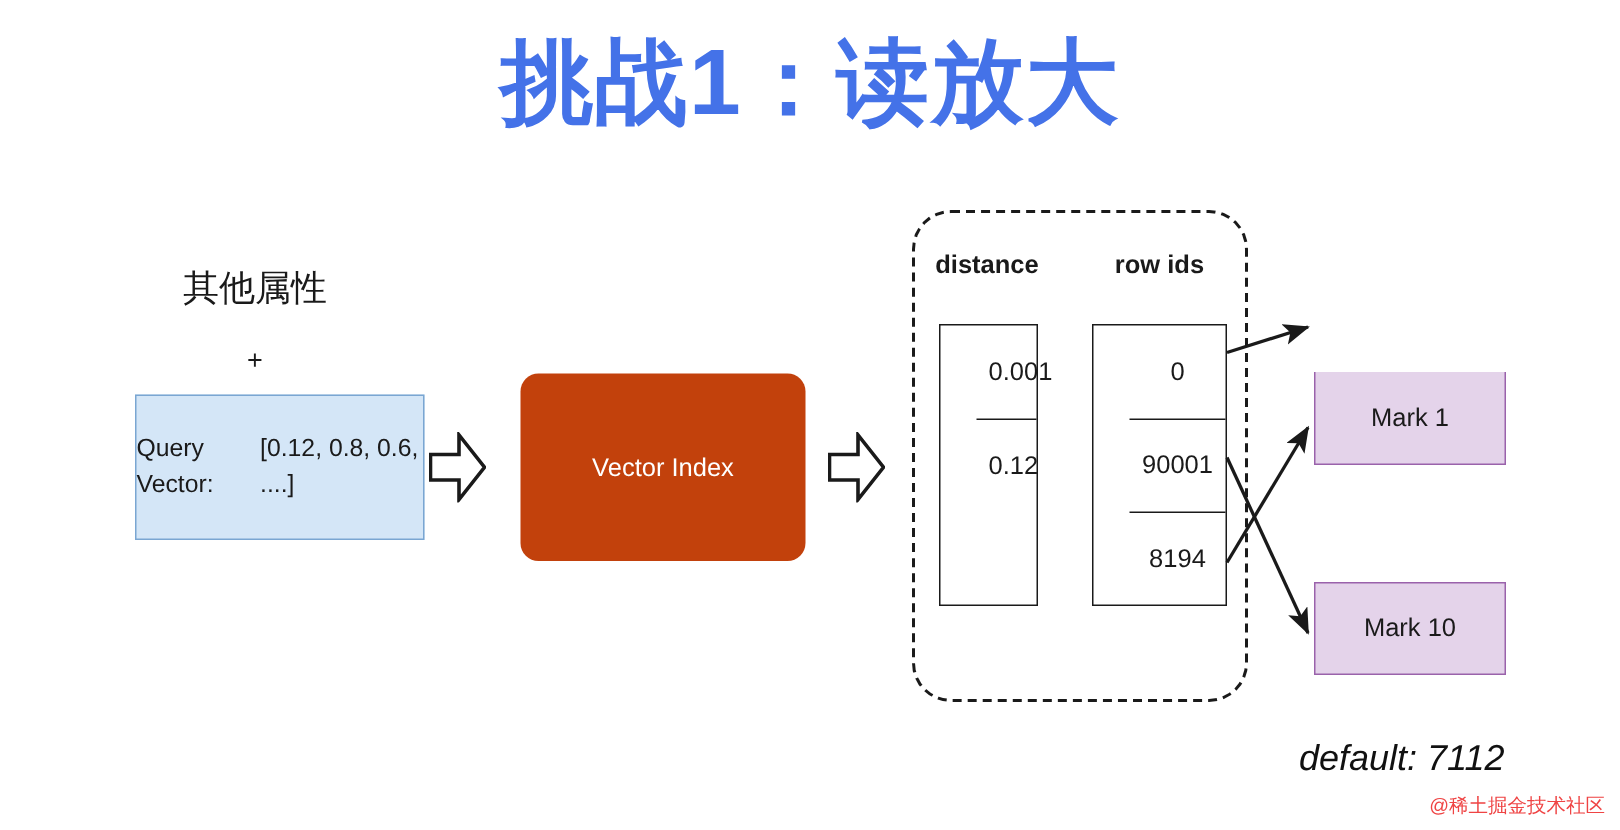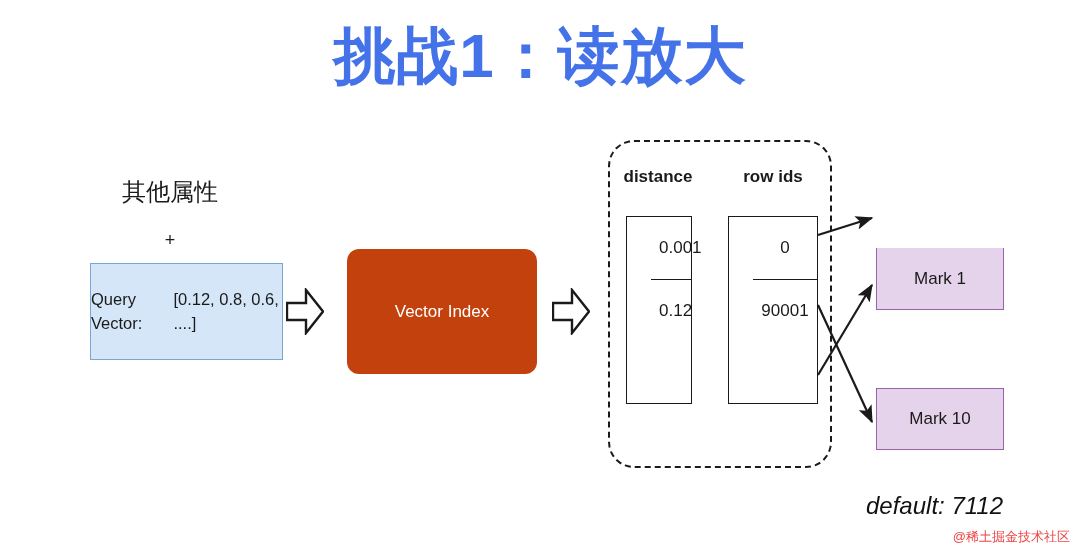--- a/index.html
+++ b/index.html
@@ -225,20 +225,21 @@
   <div id="header-rowids" class="col-header">row ids</div>
 
   <div id="table-distance" class="result-table">
     <div class="cell">0.001</div>
     <div class="cell">0.12</div>
   </div>
 
   <div id="table-rowids" class="result-table">
     <div class="cell">0</div>
     <div class="cell">90001</div>
+    <div class="cell">8194</div>
   </div>
 
   <svg id="connectors">
     <defs>
       <marker id="ah" markerWidth="9" markerHeight="9" refX="7.4" refY="3.2" orient="auto" markerUnits="strokeWidth">
         <path d="M0,0 L8,3.2 L0,6.4 L1.8,3.2 z" fill="#1a1a1a"></path>
       </marker>
     </defs>
 
     <line x1="818" y1="235" x2="872" y2="218" stroke="#1a1a1a" stroke-width="2.2" marker-end="url(#ah)"></line>

